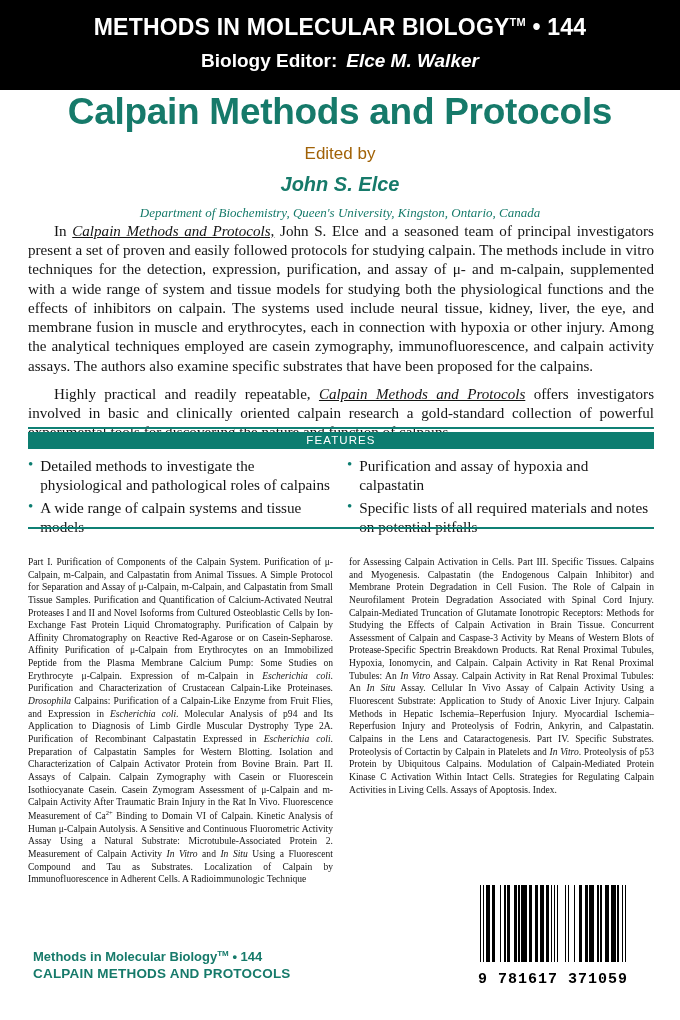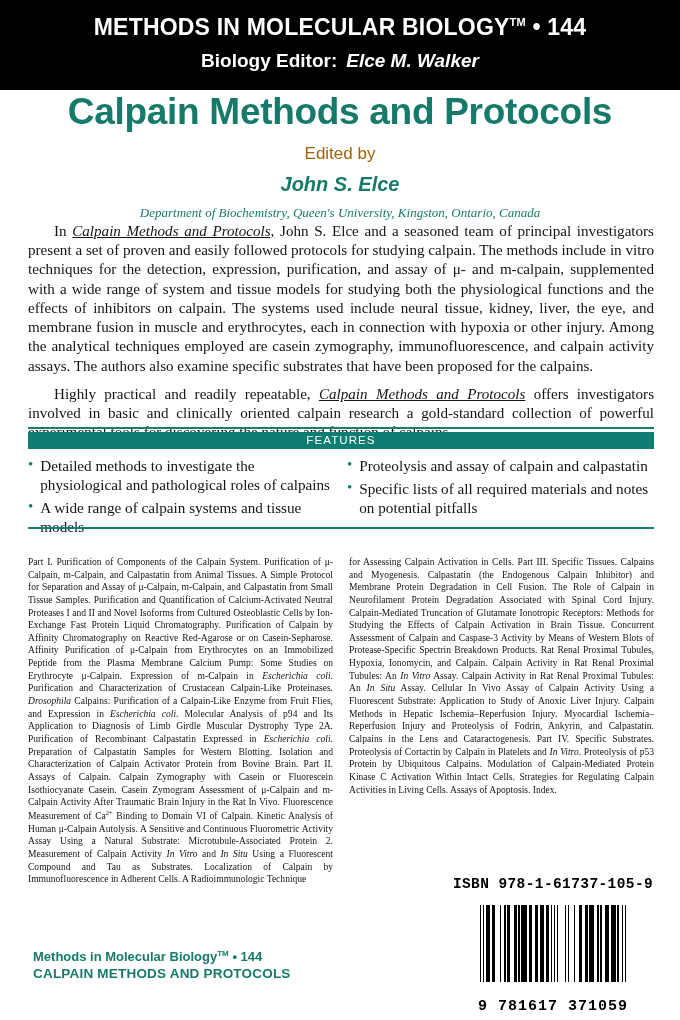--- a/index.html
+++ b/index.html
@@ -186,21 +186,21 @@
     white-space: nowrap;
   }
   .barcode span { display: inline-block; height: 100%; vertical-align: top; }
   .barcode-digits {
     font-family: "Liberation Mono", monospace;
     font-weight: bold;
     font-size: 15px;
     color: #000000;
     text-align: center;
     letter-spacing: 1px;
-    margin-top: 16px;
+    margin-top: 9px;
   }
   .barcode-digits .lead { padding-right: 10px; }
   .barcode-digits .grp { padding-right: 10px; }
 </style>
 </head>
 <body>
 
 <div class="cover">
 
   <div class="header-band">
@@ -235,21 +235,21 @@
         <span>Detailed methods to investigate the physiological and pathological roles of calpains</span>
       </div>
       <div class="feature-item">
         <span class="dot">•</span>
         <span>A wide range of calpain systems and tissue models</span>
       </div>
     </div>
     <div class="features-col">
       <div class="feature-item">
         <span class="dot">•</span>
-        <span>Proteolysis and assay of calpain and calpastatin</span>
+        <span>Purification and assay of hypoxia and calpastatin</span>
       </div>
       <div class="feature-item">
         <span class="dot">•</span>
         <span>Specific lists of all required materials and notes on potential pitfalls</span>
       </div>
     </div>
   </div>
 
   <div class="rule-thin" id="contents-rule"></div>
 
@@ -257,20 +257,19 @@
     <div class="contents-col"><b>Part I. Purification of Components of the Calpain System.</b> Purification of μ-Calpain, m-Calpain, and Calpastatin from Animal Tissues. A Simple Protocol for Separation and Assay of μ-Calpain, m-Calpain, and Calpastatin from Small Tissue Samples. Purification and Quantification of Calcium-Activated Neutral Proteases I and II and Novel Isoforms from Cultured Osteoblastic Cells by Ion-Exchange Fast Protein Liquid Chromatography. Purification of Calpain by Affinity Chromatography on Reactive Red-Agarose or on Casein-Sepharose. Affinity Purification of μ-Calpain from Erythrocytes on an Immobilized Peptide from the Plasma Membrane Calcium Pump: Some Studies on Erythrocyte μ-Calpain. Expression of m-Calpain in <i>Escherichia coli</i>. Purification and Characterization of Crustacean Calpain-Like Proteinases. <i>Drosophila</i> Calpains: Purification of a Calpain-Like Enzyme from Fruit Flies, and Expression in <i>Escherichia coli</i>. Molecular Analysis of p94 and Its Application to Diagnosis of Limb Girdle Muscular Dystrophy Type 2A. Purification of Recombinant Calpastatin Expressed in <i>Escherichia coli</i>. Preparation of Calpastatin Samples for Western Blotting. Isolation and Characterization of Calpain Activator Protein from Bovine Brain. <b>Part II. Assays of Calpain.</b> Calpain Zymography with Casein or Fluorescein Isothiocyanate Casein. Casein Zymogram Assessment of μ-Calpain and m-Calpain Activity After Traumatic Brain Injury in the Rat In Vivo. Fluorescence Measurement of Ca<sup style="font-size:.68em">2+</sup> Binding to Domain VI of Calpain. Kinetic Analysis of Human μ-Calpain Autolysis. A Sensitive and Continuous Fluorometric Activity Assay Using a Natural Substrate: Microtubule-Associated Protein 2. Measurement of Calpain Activity <i>In Vitro</i> and <i>In Situ</i> Using a Fluorescent Compound and Tau as Substrates. Localization of Calpain by Immunofluorescence in Adherent Cells. A Radioimmunologic Technique</div>
     <div class="contents-col">for Assessing Calpain Activation in Cells. <b>Part III. Specific Tissues.</b> Calpains and Myogenesis. Calpastatin (the Endogenous Calpain Inhibitor) and Membrane Protein Degradation in Cell Fusion. The Role of Calpain in Neurofilament Protein Degradation Associated with Spinal Cord Injury. Calpain-Mediated Truncation of Glutamate Ionotropic Receptors: Methods for Studying the Effects of Calpain Activation in Brain Tissue. Concurrent Assessment of Calpain and Caspase-3 Activity by Means of Western Blots of Protease-Specific Spectrin Breakdown Products. Rat Renal Proximal Tubules, Hypoxia, Ionomycin, and Calpain. Calpain Activity in Rat Renal Proximal Tubules: An <i>In Vitro</i> Assay. Calpain Activity in Rat Renal Proximal Tubules: An <i>In Situ</i> Assay. Cellular In Vivo Assay of Calpain Activity Using a Fluorescent Substrate: Application to Study of Anoxic Liver Injury. Calpain Methods in Hepatic Ischemia–Reperfusion Injury. Myocardial Ischemia–Reperfusion Injury and Proteolysis of Fodrin, Ankyrin, and Calpastatin. Calpains in the Lens and Cataractogenesis. <b>Part IV. Specific Substrates.</b> Proteolysis of Cortactin by Calpain in Platelets and <i>In Vitro</i>. Proteolysis of p53 Protein by Ubiquitous Calpains. Modulation of Calpain-Mediated Protein Kinase C Activation Within Intact Cells. Strategies for Regulating Calpain Activities in Living Cells. Assays of Apoptosis. Index.</div>
   </div>
 
   <div class="footer">
     <div class="footer-line1"><span>Methods in Molecular Biology</span><span class="tm">TM</span> <span>• 144</span></div>
     <div class="footer-line2">CALPAIN METHODS AND PROTOCOLS</div>
   </div>
 
   <div class="isbn-block">
-    <div class="isbn-text"><span>ISBN</span> <span>978-1-61737-105-9</span></div>
     <div class="barcode-wrap">
       <div class="barcode" id="barcode"><span style="width:1.55px;background:#000"></span><span style="width:1.55px;background:#fff"></span><span style="width:1.55px;background:#000"></span><span style="width:1.55px;background:#fff"></span><span style="width:4.65px;background:#000"></span><span style="width:1.55px;background:#fff"></span><span style="width:3.10px;background:#000"></span><span style="width:4.65px;background:#fff"></span><span style="width:1.55px;background:#000"></span><span style="width:3.10px;background:#fff"></span><span style="width:1.55px;background:#000"></span><span style="width:1.55px;background:#fff"></span><span style="width:3.10px;background:#000"></span><span style="width:3.10px;background:#fff"></span><span style="width:3.10px;background:#000"></span><span style="width:1.55px;background:#fff"></span><span style="width:1.55px;background:#000"></span><span style="width:1.55px;background:#fff"></span><span style="width:6.20px;background:#000"></span><span style="width:1.55px;background:#fff"></span><span style="width:3.10px;background:#000"></span><span style="width:3.10px;background:#fff"></span><span style="width:3.10px;background:#000"></span><span style="width:1.55px;background:#fff"></span><span style="width:4.65px;background:#000"></span><span style="width:1.55px;background:#fff"></span><span style="width:3.10px;background:#000"></span><span style="width:1.55px;background:#fff"></span><span style="width:1.55px;background:#000"></span><span style="width:1.55px;background:#fff"></span><span style="width:1.55px;background:#000"></span><span style="width:1.55px;background:#fff"></span><span style="width:1.55px;background:#000"></span><span style="width:6.20px;background:#fff"></span><span style="width:1.55px;background:#000"></span><span style="width:1.55px;background:#fff"></span><span style="width:1.55px;background:#000"></span><span style="width:4.65px;background:#fff"></span><span style="width:1.55px;background:#000"></span><span style="width:3.10px;background:#fff"></span><span style="width:3.10px;background:#000"></span><span style="width:3.10px;background:#fff"></span><span style="width:3.10px;background:#000"></span><span style="width:1.55px;background:#fff"></span><span style="width:4.65px;background:#000"></span><span style="width:3.10px;background:#fff"></span><span style="width:1.55px;background:#000"></span><span style="width:1.55px;background:#fff"></span><span style="width:1.55px;background:#000"></span><span style="width:3.10px;background:#fff"></span><span style="width:4.65px;background:#000"></span><span style="width:1.55px;background:#fff"></span><span style="width:4.65px;background:#000"></span><span style="width:1.55px;background:#fff"></span><span style="width:1.55px;background:#000"></span><span style="width:3.10px;background:#fff"></span><span style="width:1.55px;background:#000"></span><span style="width:1.55px;background:#fff"></span><span style="width:1.55px;background:#000"></span></div>
       <div class="barcode-digits"><span class="lead">9</span><span class="grp">781617</span><span>371059</span></div>
     </div>
   </div>
 
 </div>
 
 </body></html>

